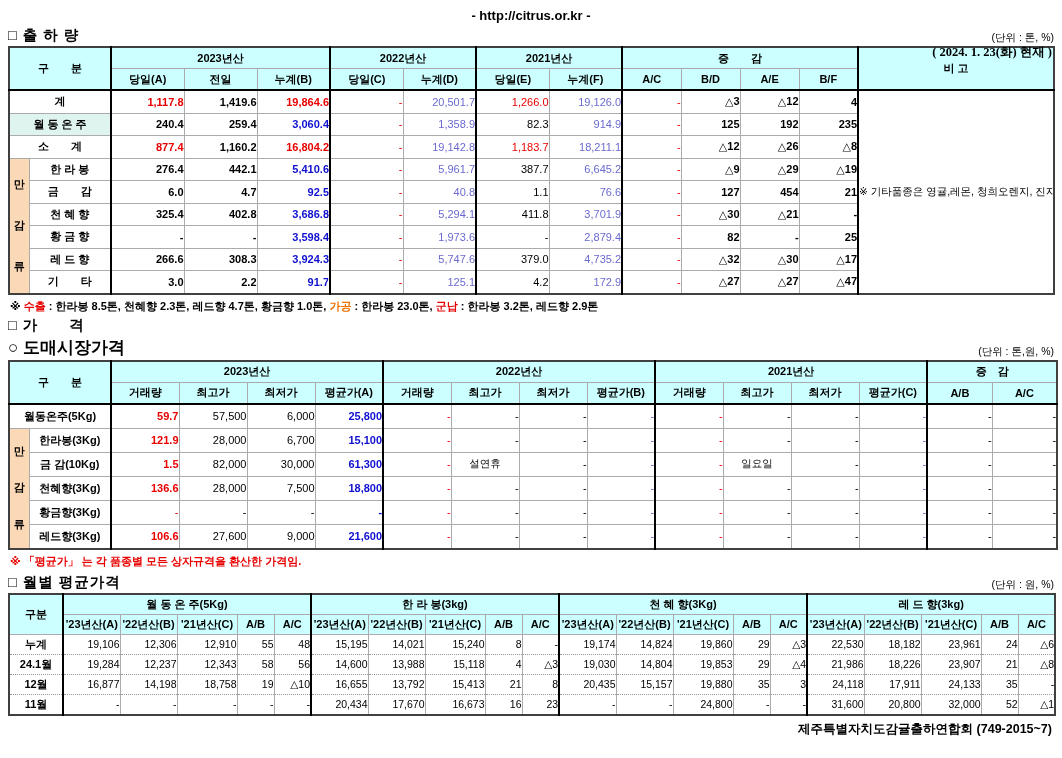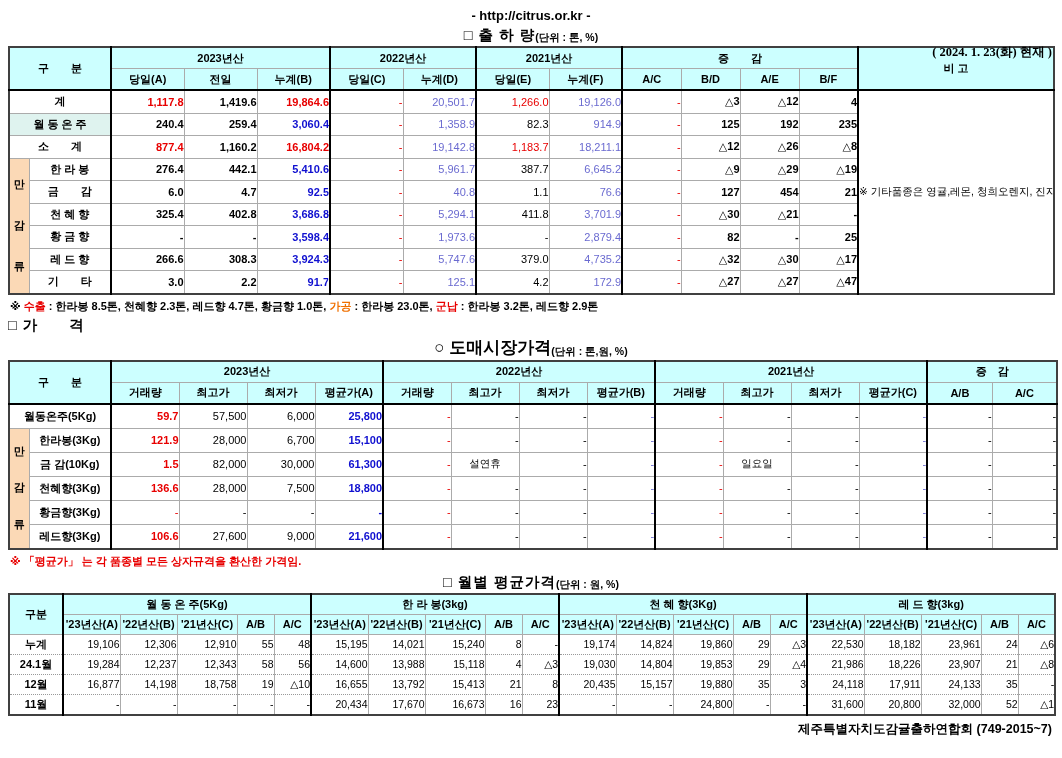--- a/index.html
+++ b/index.html
@@ -9,24 +9,24 @@
     box-sizing:border-box;padding:4px 8px;position:relative;overflow:hidden;
   }
   
   .hdr{position:relative;text-align:center;margin-top:2px;}
   .t-year{font-family:"Liberation Serif","DejaVu Serif",serif;font-size:17px;font-weight:bold;margin-right:12px;vertical-align:5px;letter-spacing:1px;}
   .t-main{font-size:27px;font-weight:bold;letter-spacing:7px;border-bottom:4px solid #000;padding:0 2px 0 6px;}
   .t-sub{font-family:"Liberation Serif","DejaVu Serif",serif;font-size:15px;font-weight:bold;margin-left:10px;vertical-align:4px;letter-spacing:2px;}
   .t-url{text-align:center;font-weight:bold;font-size:13px;margin-top:4px;}
   .t-date{position:absolute;right:2px;top:36px;font-size:12.5px;font-weight:bold;font-family:"Liberation Serif","DejaVu Serif",serif;}
   
-  .sec{display:flex;justify-content:center;align-items:flex-end;margin:3px 0 1px 0;}
+  .sec{display:flex;justify-content:space-between;align-items:flex-end;margin:3px 0 1px 0;}
   .sec-title{font-size:14.5px;font-weight:bold;letter-spacing:1px;}
   .sub-title{font-size:17px;font-weight:bold;}
-  .unit{font-size:10.5px;font-weight:bold;}
+  .unit{font-size:10.5px;font-weight:normal;}
   
   .rpt{border-collapse:collapse;table-layout:fixed;border:2px solid #404040;width:1046px;}
   .rpt th,.rpt td{border:1px solid #ababab;white-space:nowrap;overflow:hidden;padding:0;}
   .rpt thead th{background:#CCFFFF;font-size:11px;font-weight:bold;height:20px;text-align:center;}
   .rpt tbody tr td{background:#fff;}
   .rpt tbody tr:first-child td{border-top:2px solid #000;}
   .gl{border-left:2px solid #000 !important;}
   #t1 tbody td{height:21.5px;}
   #t2 tbody td{height:23px;}
   #t3 tbody td{height:19px;border-top:1px dotted #999;border-bottom:1px dotted #999;}

